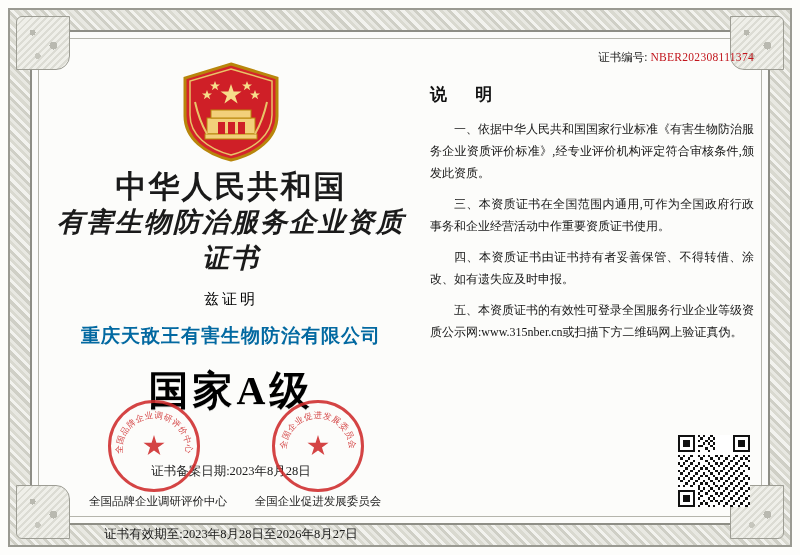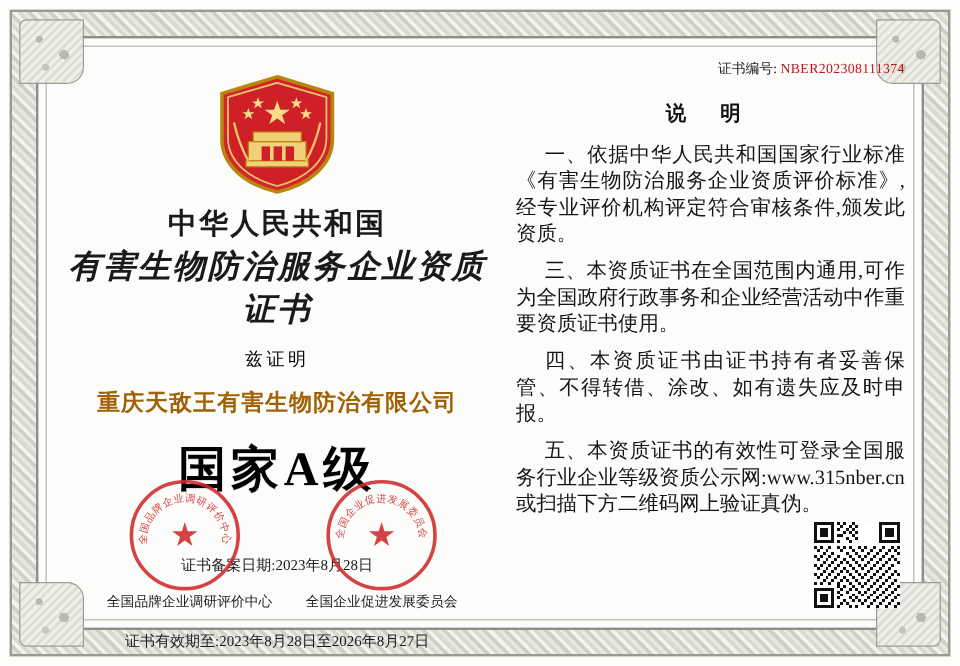--- a/index.html
+++ b/index.html
@@ -98,34 +98,34 @@
     height: 104px;
   }
 
   
   .title-line1, .title-line2 {
     font-family: "Liberation Serif", "DejaVu Serif", serif;
     font-weight: bold;
     color: #1a1a1a;
     letter-spacing: 2px;
   }
-  .title-line1 { font-size: 24px; line-height: 34px; }
+  .title-line1 { font-size: 31px; line-height: 34px; }
   .title-line2 { font-size: 27px; line-height: 36px; font-style: italic; }
 
   .zi-zheng-ming {
     margin-top: 14px;
     font-size: 15px;
     color: #000000;
     letter-spacing: 3px;
     font-family: Liberation Serif, serif;
   }
   .company {
     margin-top: 14px;
     font-size: 19px;
-    color: #a16207;
+    color: #0369a1;
     font-weight: bold;
     letter-spacing: 1px;
     font-family: "Liberation Serif", "DejaVu Serif", serif;
   }
   .grade {
     margin-top: 14px;
     font-size: 40px;
     font-weight: bold;
     color: #000000;
     letter-spacing: 4px;
@@ -197,30 +197,29 @@
   
   .cert-no {
     text-align: right;
     font-size: 11.5px;
     color: #222;
     font-family: Liberation Serif, serif;
     margin-bottom: 18px;
   }
   .cert-no .num { color: #c1141b; letter-spacing: 0.3px; }
   .notes-title {
-    text-align: center;
     font-size: 17px;
     letter-spacing: 12px;
     color: #111;
     font-weight: bold;
     font-family: "Liberation Serif", "DejaVu Serif", serif;
     margin-bottom: 12px;
   }
   .note {
-    font-size: 17px;
+    font-size: 12px;
     line-height: 22px;
     color: #151515;
     text-align: justify;
     margin-bottom: 9px;
     font-family: "Liberation Serif", "DejaVu Serif", serif;
     text-indent: 24px;
   }
 
   
   .qr {

